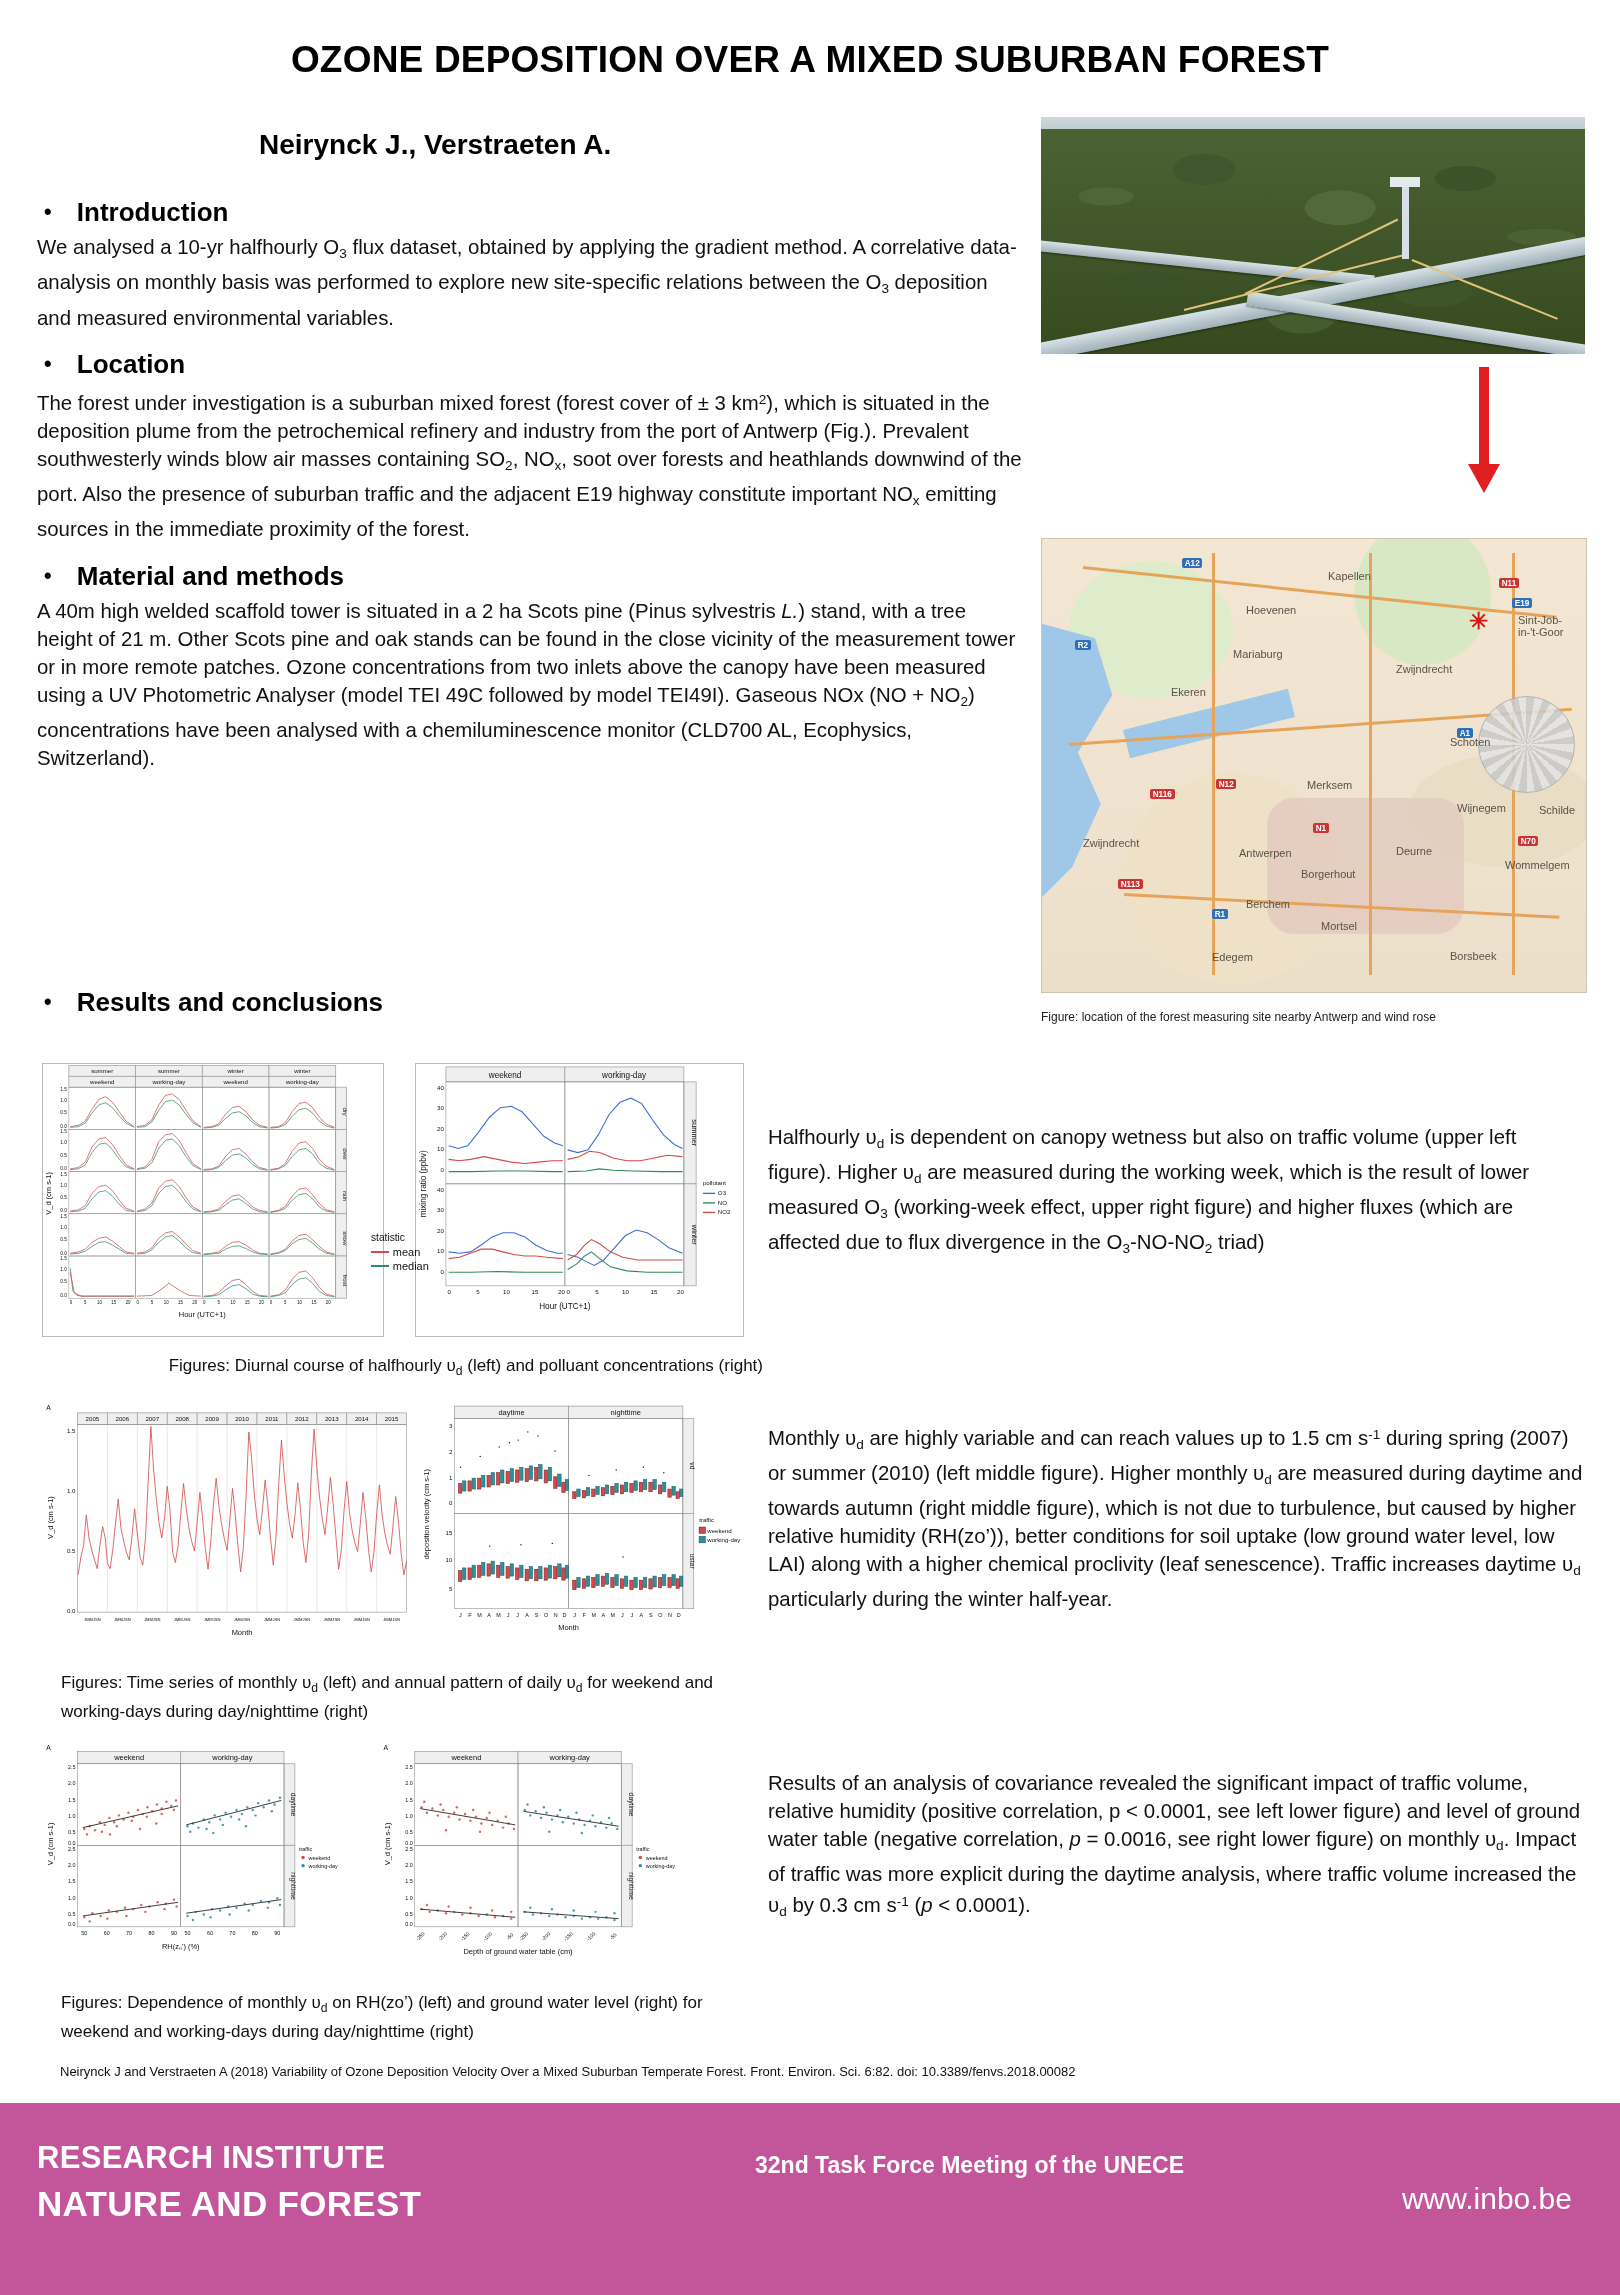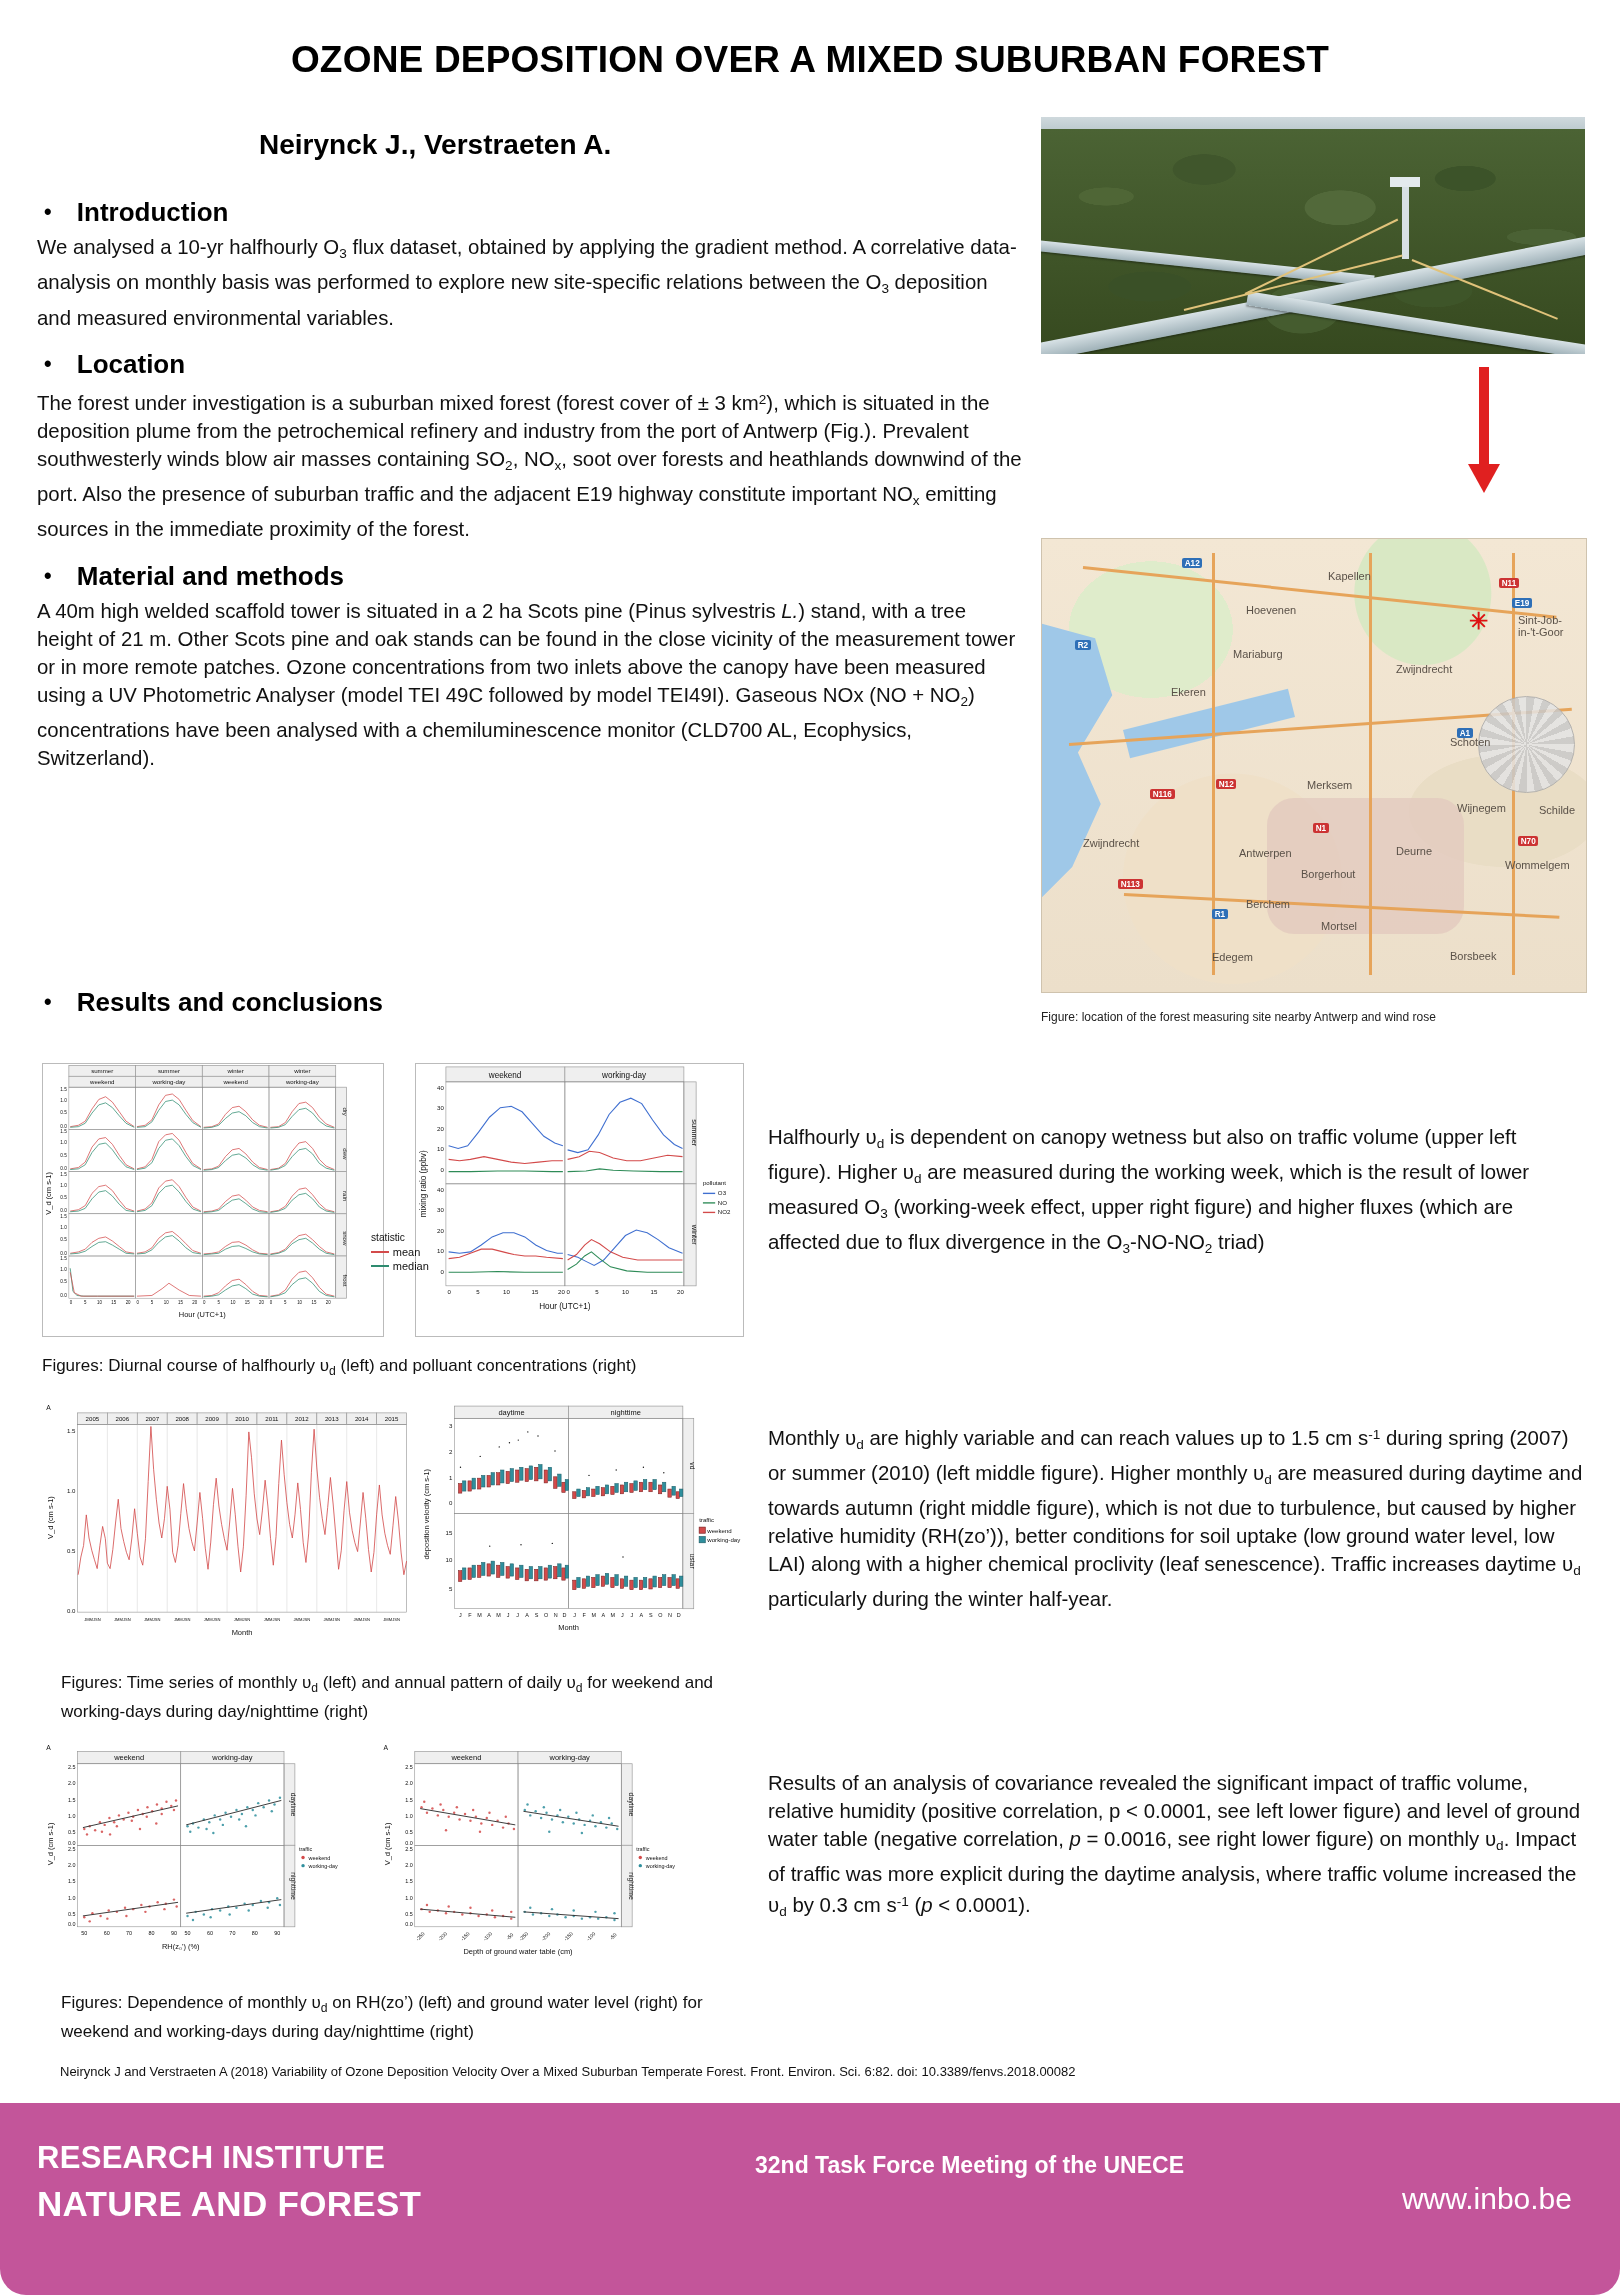--- a/index.html
+++ b/index.html
@@ -3,21 +3,21 @@
 <meta charset="utf-8">
 <style>
   html,body{margin:0;padding:0;}
   body{
     width:1620px;
     background:#ffffff;
     font-family:"Liberation Sans", sans-serif;
     color:#111;
     -webkit-font-smoothing:antialiased;
   }
-  .poster{position:relative;width:1620px;height:2295px;overflow:hidden;background:#fff;border-radius:26px;}
+  .poster{position:relative;width:1620px;height:2295px;overflow:hidden;background:#fff;}
 
   
   .title{
     position:absolute;left:0;top:39px;width:1620px;text-align:center;
     font-size:37px;font-weight:bold;letter-spacing:0.2px;color:#000;
   }
   .authors{
     position:absolute;left:259px;top:129px;width:612px;
     font-size:28px;font-weight:bold;color:#000;
   }
@@ -498,21 +498,21 @@
       </g>
     </svg>
   </div>
 
   <div style="position:absolute;left:371px;top:1232px;font-size:11px;color:#111;">
     <div style="font-size:10.2px;">statistic</div>
     <div style="display:flex;align-items:center;margin-top:2.7px;"><span style="display:inline-block;width:17.7px;height:2px;background:#d34a4a;margin-right:4.1px;"></span>mean</div>
     <div style="display:flex;align-items:center;margin-top:2.7px;"><span style="display:inline-block;width:17.7px;height:2px;background:#2e8b6f;margin-right:4.1px;"></span>median</div>
   </div>
 
-  <div class="fig-caption" style="left:42px;top:1354px;width:721px;">
+  <div class="fig-caption" style="left:42px;top:1354px;width:721px;text-align:right;">
     Figures: Diurnal course of halfhourly υ<sub style="font-size:12.2px;">d</sub> (left) and polluant concentrations (right)
   </div>
 
   <div class="body-text" style="left:768px;top:1123px;width:817px;">
     Halfhourly υ<sub>d</sub> is dependent on canopy wetness but also on traffic volume (upper left figure).  Higher υ<sub>d</sub> are measured during the working week, which is the result of lower measured O<sub>3</sub> (working-week effect, upper right figure) and higher fluxes (which are affected due to flux divergence in the O<sub>3</sub>-NO-NO<sub>2</sub> triad)
   </div>
 
   <div class="fig" style="left:42px;top:1402px;width:381px;height:255px;border:0;">
     <svg width="381" height="255" viewBox="0 0 560 375">
       <rect x="0" y="0" width="560" height="375" fill="#fff"></rect>

